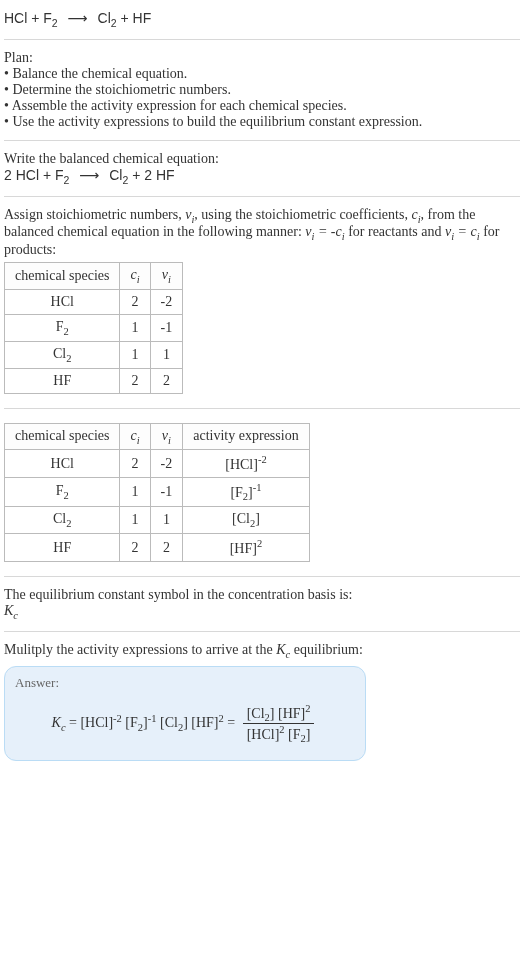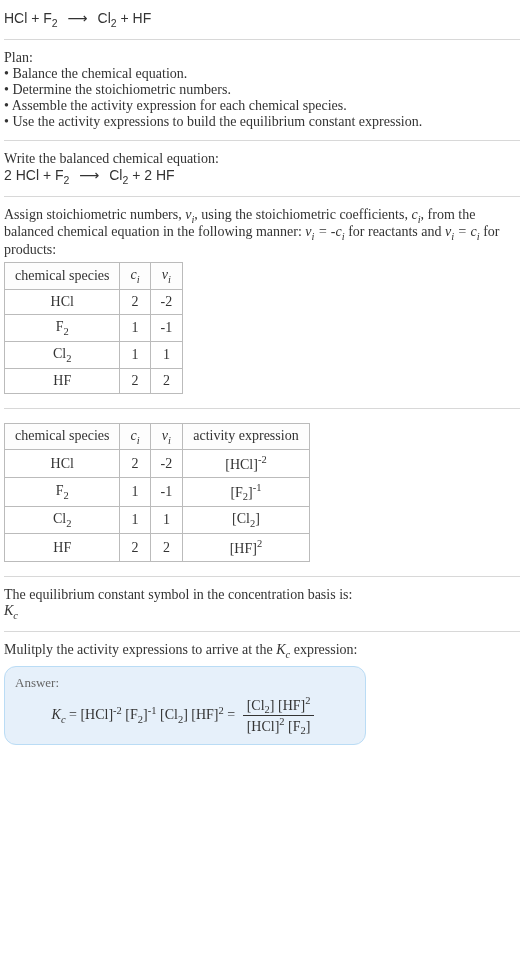--- a/index.html
+++ b/index.html
@@ -56,21 +56,21 @@
     color: #666;
     margin-bottom: 4px;
   }
   .kc-line {
     text-align: center;
   }
   .frac {
     display: inline-block;
     vertical-align: middle;
     text-align: center;
-    margin: 0 4px;
+    margin: 8px 4px;
   }
   .frac .num { display:block; border-bottom:1px solid #333; padding: 0 4px; }
   .frac .den { display:block; padding: 0 4px; }
   .italic { font-style: italic; }
 </style>
 </head>
 <body>
 
 <div class="section">
   <div class="eqn">
@@ -175,21 +175,21 @@
 <hr>
 
 <div class="section">
   <div>The equilibrium constant symbol in the concentration basis is:</div>
   <div class="italic">K<sub>c</sub></div>
 </div>
 <hr>
 
 <div class="section">
   <div>
-    <span>Mulitply the activity expressions to arrive at the </span><span class="italic">K<sub>c</sub></span><span> expression:</span>
+    <span>Mulitply the activity expressions to arrive at the </span><span class="italic">K<sub>c</sub></span><span> equilibrium:</span>
   </div>
   <div class="answer-box">
     <div class="answer-label">Answer:</div>
     <div class="kc-line">
       <span class="italic">K<sub>c</sub></span> =
       [HCl]<sup>-2</sup> [F<sub>2</sub>]<sup>-1</sup> [Cl<sub>2</sub>] [HF]<sup>2</sup> =
       <span class="frac">
         <span class="num">[Cl<sub>2</sub>] [HF]<sup>2</sup></span>
         <span class="den">[HCl]<sup>2</sup> [F<sub>2</sub>]</span>
       </span>

